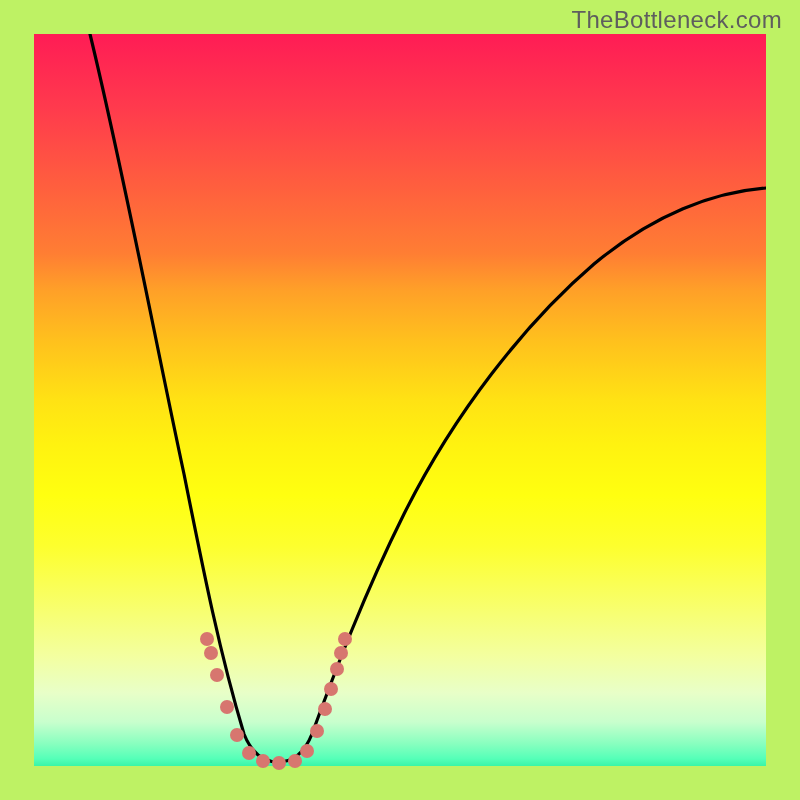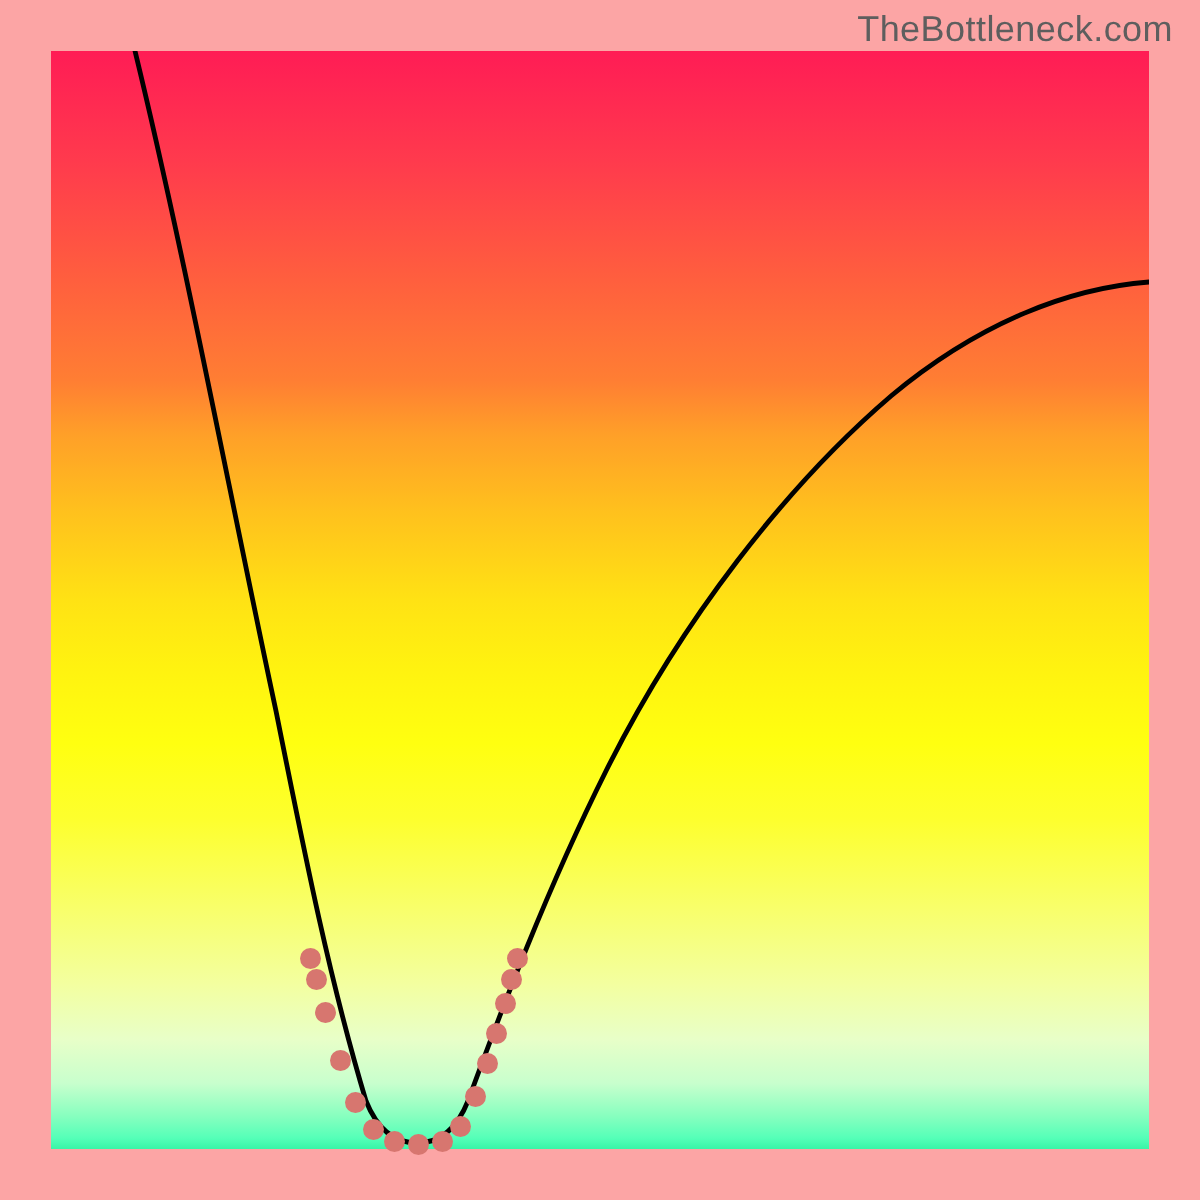--- a/index.html
+++ b/index.html
@@ -14,21 +14,21 @@
     position: relative;
     overflow: hidden;
     font-family: Arial, Helvetica, sans-serif;
   }
   .frame {
     position: absolute;
     top: 0;
     left: 0;
     width: 800px;
     height: 800px;
-    background: #fca5a5;
+    background: #bef264;
   }
   .plot-area {
     position: absolute;
     top: 34px;
     left: 34px;
     width: 732px;
     height: 732px;
     background: linear-gradient(
       to bottom,
       #ff1c55 0%,

